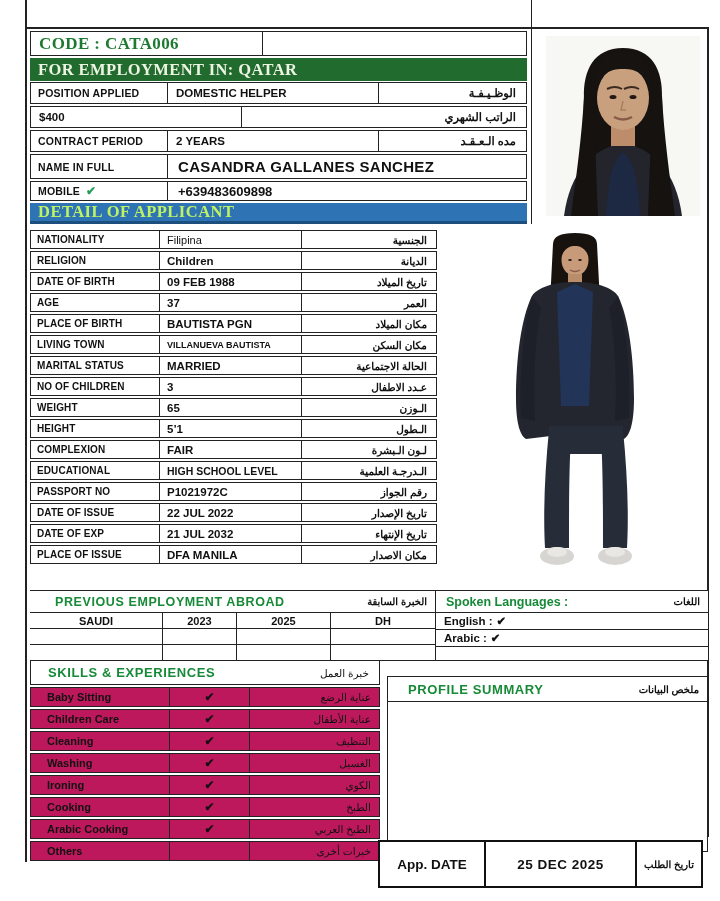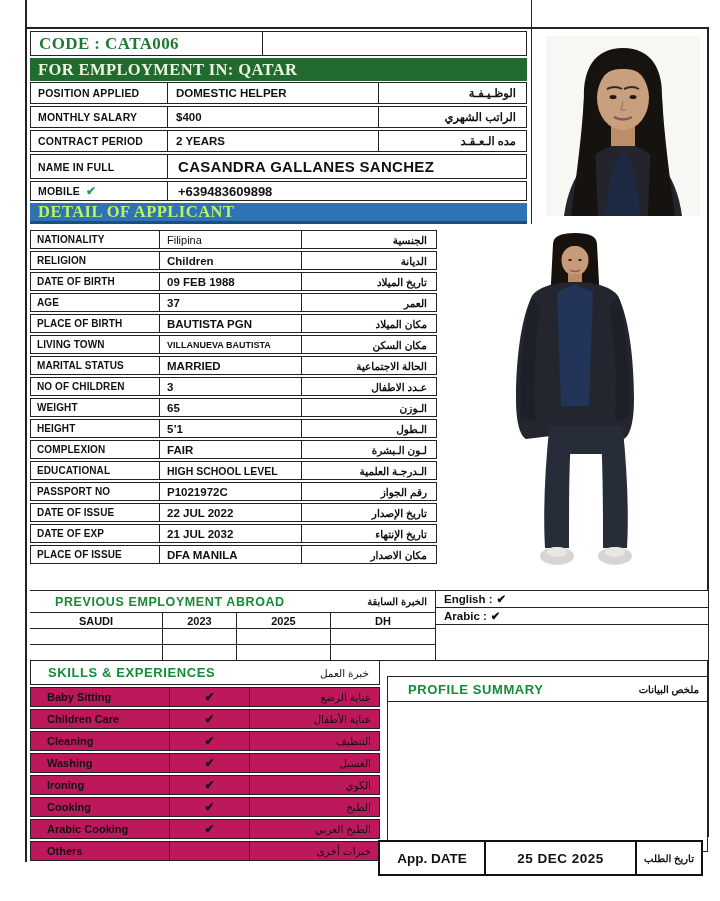--- a/index.html
+++ b/index.html
@@ -89,21 +89,21 @@
   .sa { flex:1; display:flex; align-items:center; direction:rtl; padding-right:8px; font-size:10.5px; }
 
   
   .profile-box { left:387px; top:660px; width:321px; height:176px; border:1.6px solid #222; background:#fff;margin-top:16px; }
   .profile-header { height:25px; border-bottom:1.4px solid #222; display:flex; align-items:center; }
   .profile-title { color:#178a38; font-weight:bold; font-size:13px; letter-spacing:0.6px; padding-left:20px; flex:1; }
   .profile-title-ar { direction:rtl; padding-right:8px; font-size:10px; font-weight:bold; }
   .profile-content { padding:6px; font-size:11px; }
 
   
-  .appdate-box { left:378px; top:840px; width:325px; height:36px; border:2.6px solid #111;
+  .appdate-box { left:378px; top:840px; width:325px; height:48px; border:2.6px solid #111;
                  display:flex; background:#fff; }
   .ad-label { flex:0 0 106px; border-right:2.6px solid #111; display:flex; align-items:center;
               justify-content:center; font-size:13.5px; font-weight:bold; }
   .ad-value { flex:0 0 151px; border-right:2.6px solid #111; display:flex; align-items:center;
               justify-content:center; font-size:13.5px; font-weight:bold; letter-spacing:0.5px; }
   .ad-ar { flex:1; display:flex; align-items:center; justify-content:center; direction:rtl; font-size:10px; font-weight:bold; }
 
   .check-green { color:#1f9d55; margin-left:6px; font-size:12px; }
   .photo { position:absolute; }
 </style>
@@ -123,21 +123,20 @@
   </div>
 
   <div class="abs green-bar">FOR EMPLOYMENT IN: QATAR</div>
 
   <div class="trow" style="top:82px;">
     <div class="tl">POSITION APPLIED</div>
     <div class="tv">DOMESTIC HELPER</div>
     <div class="ta">الوظـيـفـة</div>
   </div>
   <div class="trow" style="top:106px;">
-    <div class="tl">MONTHLY SALARY</div>
     <div class="tv">$400</div>
     <div class="ta">الراتب الشهري</div>
   </div>
   <div class="trow" style="top:130px;">
     <div class="tl">CONTRACT PERIOD</div>
     <div class="tv">2 YEARS</div>
     <div class="ta">مده الـعـقـد</div>
   </div>
   <div class="trow" style="top:154px; height:25px;">
     <div class="tl">NAME IN FULL</div>
@@ -299,20 +298,24 @@
         <div class="pc pc4"></div>
       </div>
       <div class="prev-row">
         <div class="pc pc1"></div>
         <div class="pc pc2"></div>
         <div class="pc pc3"></div>
         <div class="pc pc4"></div>
       </div>
     </div>
     <div class="lang-right">
+      <div class="lang-header">
+        <span class="lang-title">Spoken Languages :</span>
+        <span class="lang-title-ar">اللغات</span>
+      </div>
       <div class="lang-row">
         <span>English :</span>
         <span>✔</span>
       </div>
       <div class="lang-row">
         <span>Arabic :</span>
         <span>✔</span>
       </div>
     </div>
   </div>

